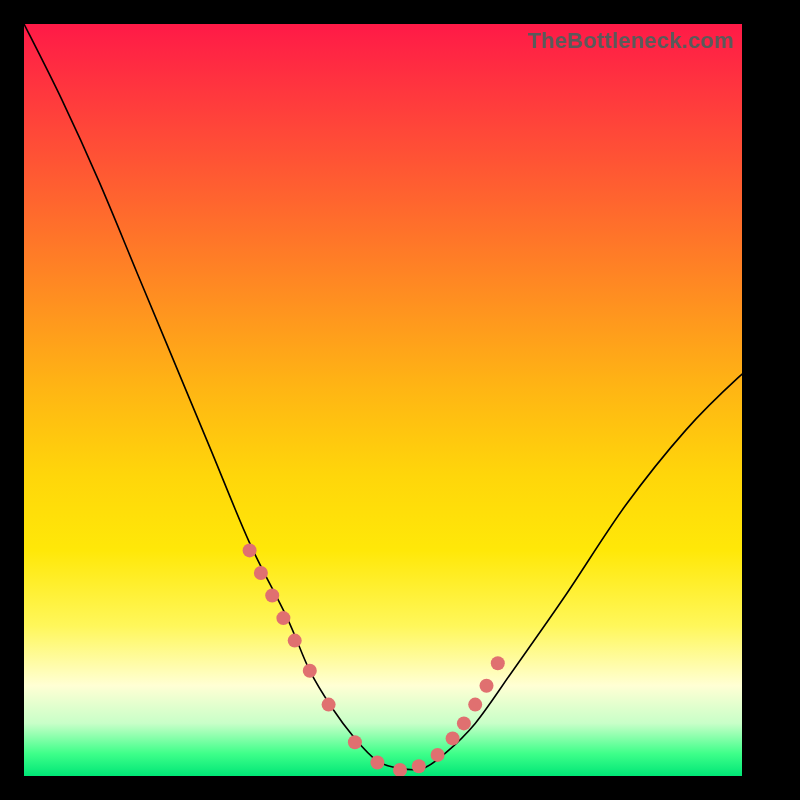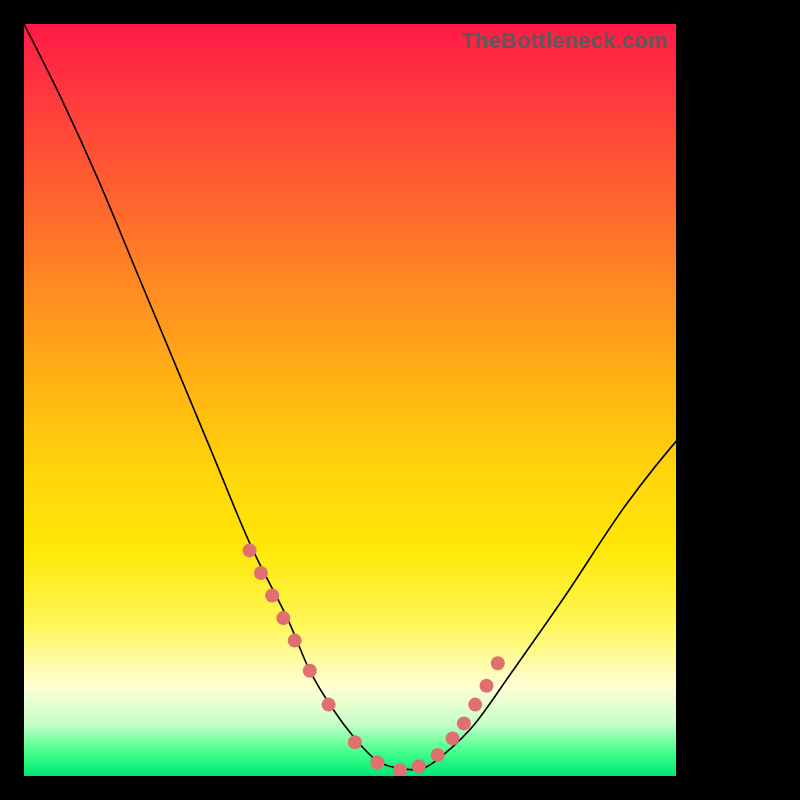--- a/index.html
+++ b/index.html
@@ -8,21 +8,21 @@
     width: 800px;
     height: 800px;
     background: #000;
     overflow: hidden;
     font-family: Arial, Helvetica, sans-serif;
   }
   .frame {
     position: absolute;
     left: 24px;
     top: 24px;
-    width: 652px;
+    width: 718px;
     height: 752px;
     background: linear-gradient(to bottom,
       #ff1a47 0%,
       #ff3a3d 10%,
       #ff6030 22%,
       #ff8a22 35%,
       #ffb414 48%,
       #ffd60a 60%,
       #ffe808 70%,
       #fff75a 80%,

